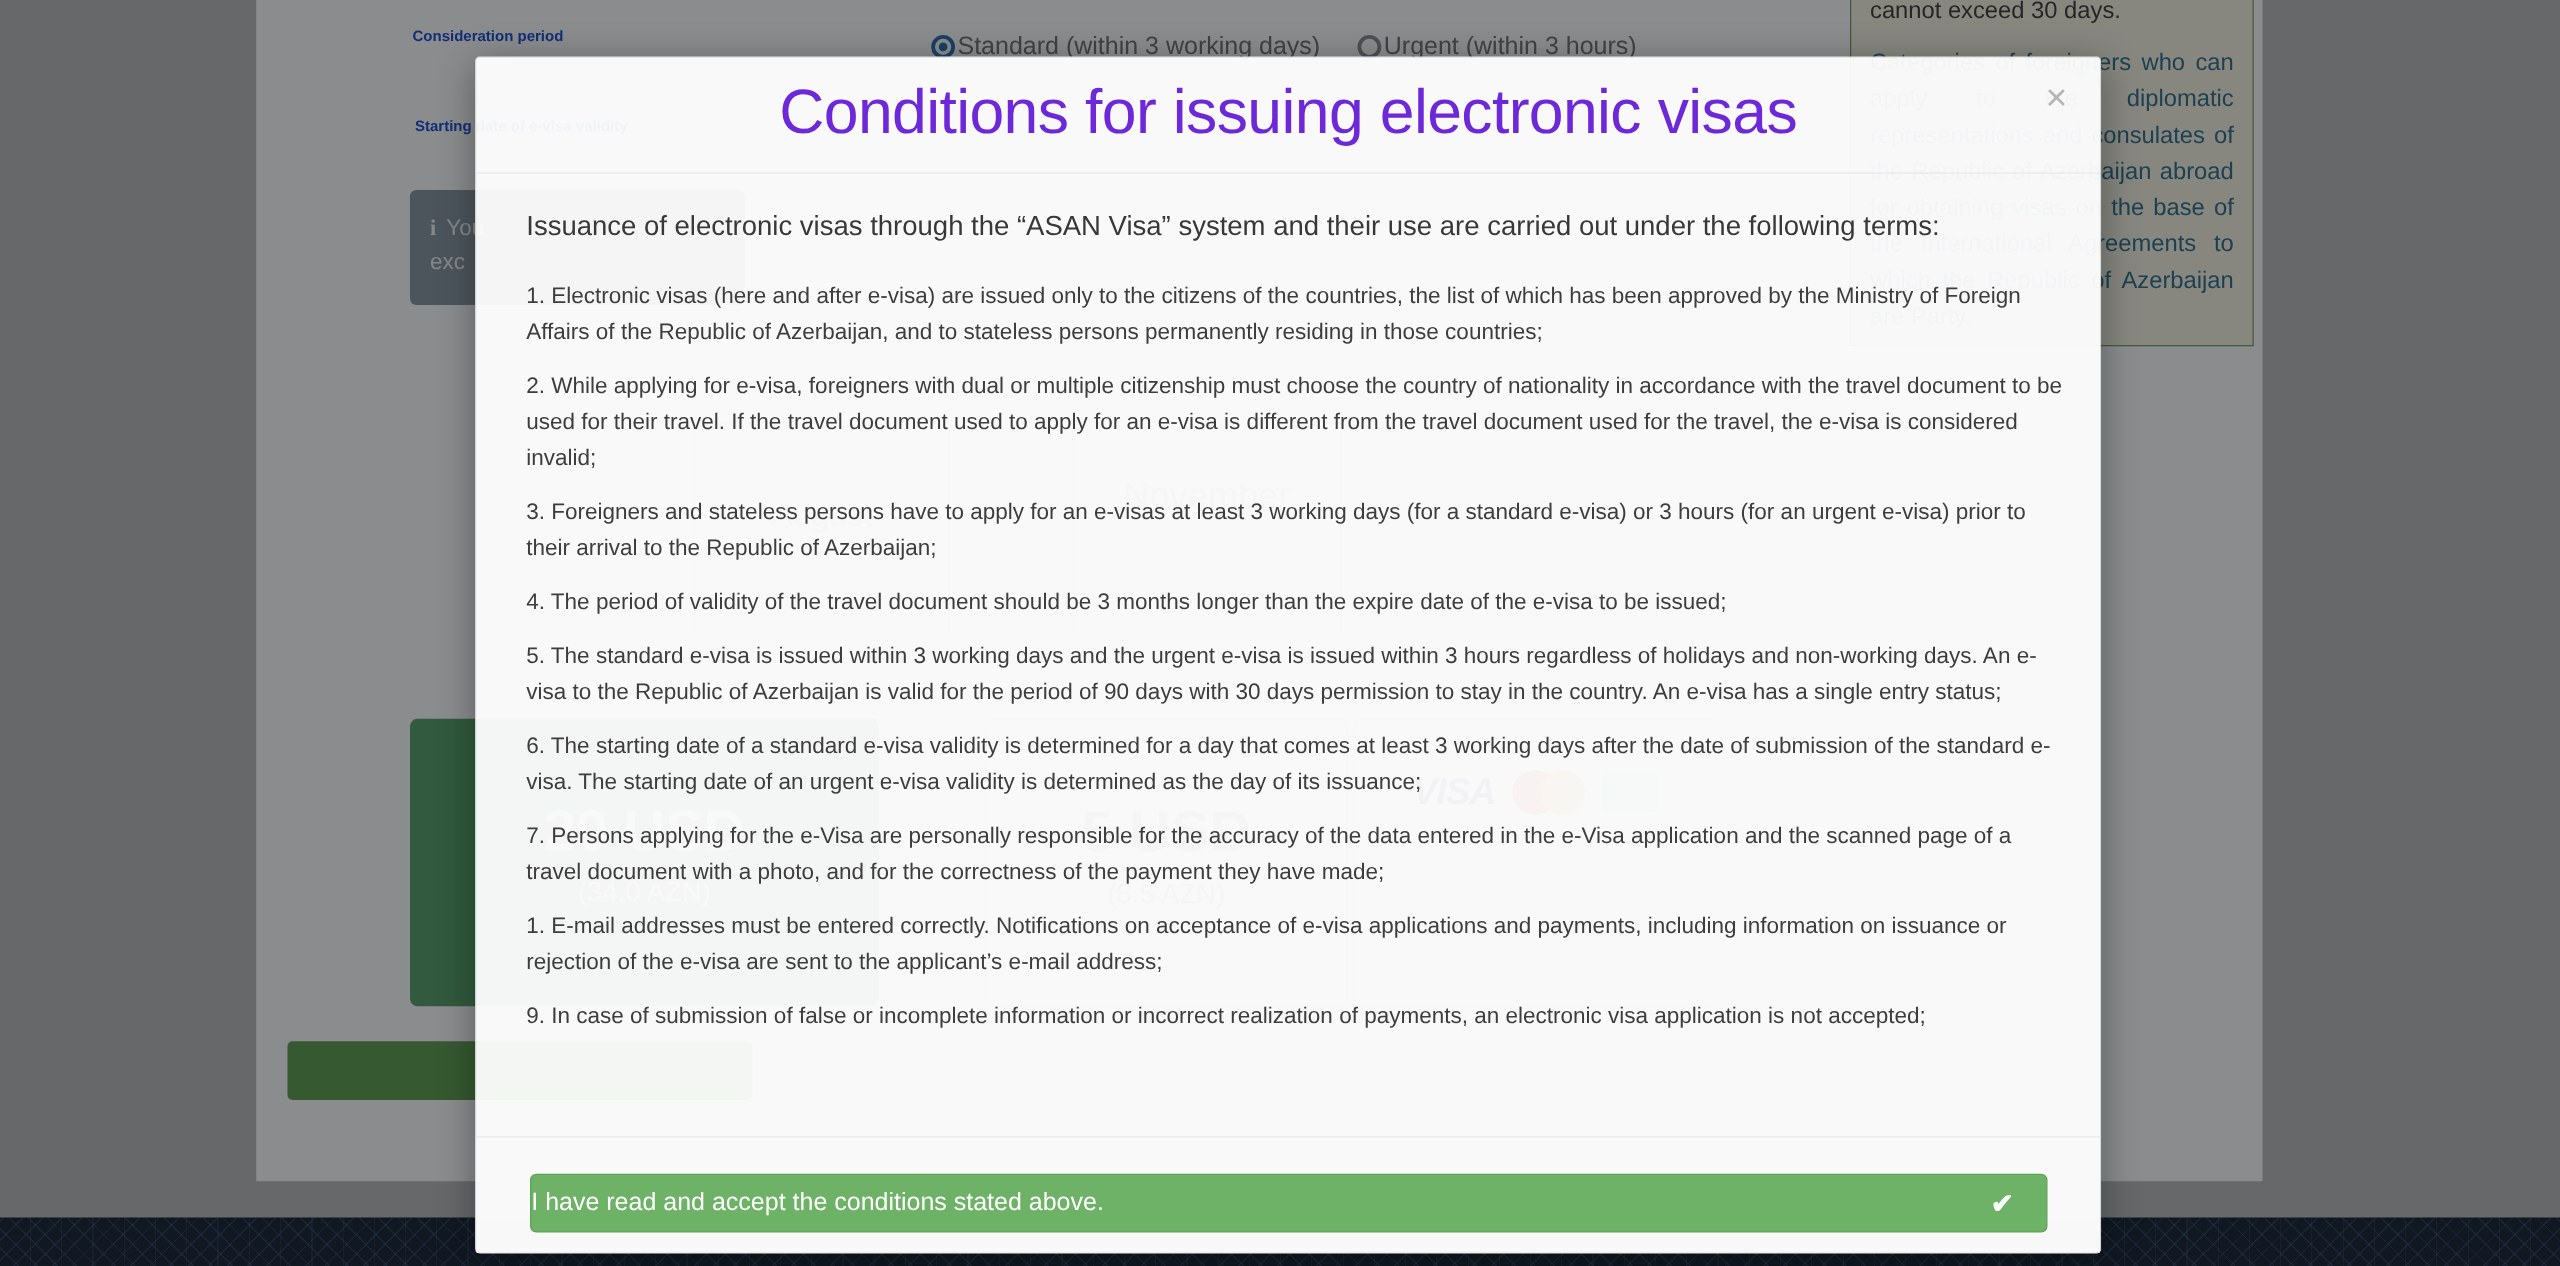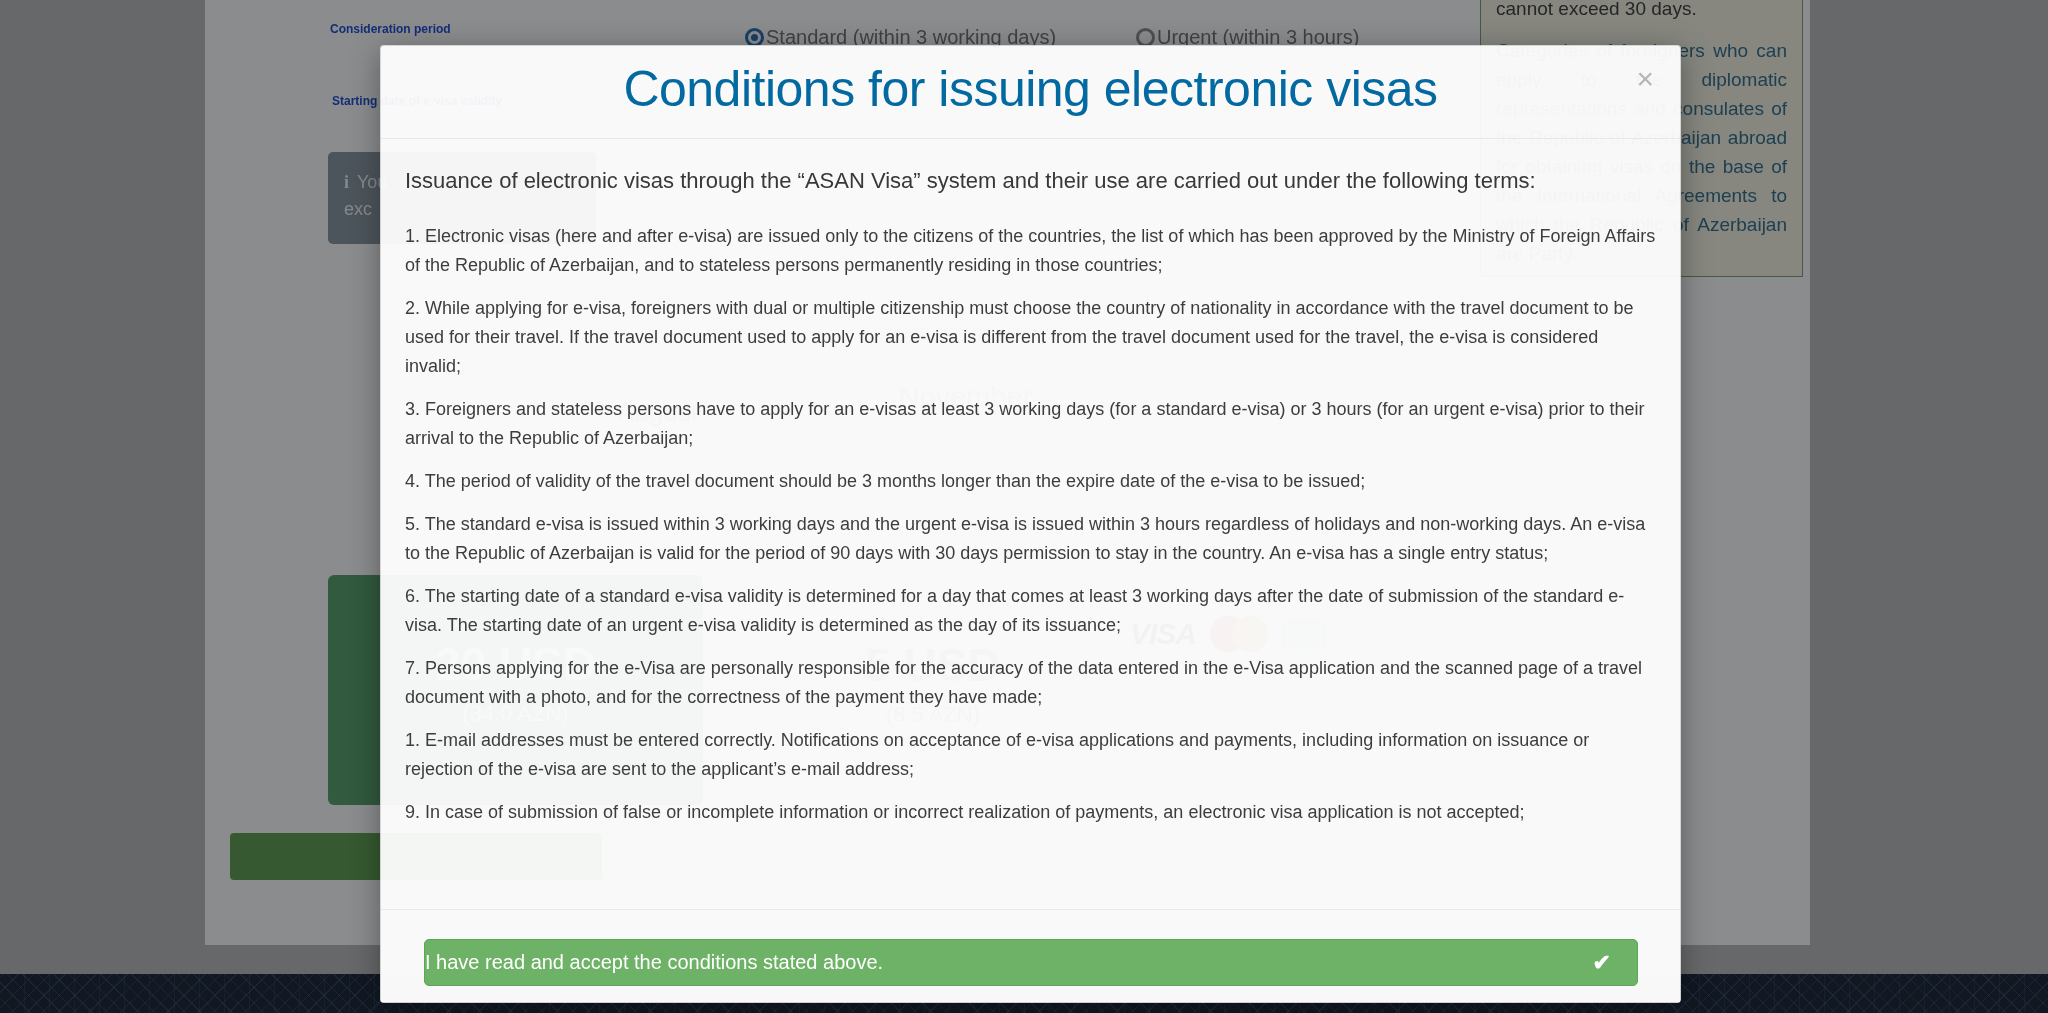--- a/index.html
+++ b/index.html
@@ -9,21 +9,21 @@
 
   
   .content-card { position:absolute; left:205px; top:0; width:1605px; height:945px; background:#ffffff; }
 
   .bold-label { position:absolute; font-size:12px; font-weight:bold; color:#1d4ed8; white-space:nowrap; }
   .lbl-consideration { left:125px; top:22px; }
   .lbl-starting { left:127px; top:94px; }
 
   .radio-group { position:absolute; top:26px; display:flex; align-items:center; }
   .radio-standard-group { left:540px; }
-  .radio-urgent-group { left:931px; }
+  .radio-urgent-group { left:881px; }
   .radio-circle { width:19px; height:19px; border-radius:50%; border:3px solid #2a6fb5; background:#fff; display:inline-block; position:relative; flex:none; }
   .radio-circle.checked::after { content:""; position:absolute; left:3px; top:3px; width:7px; height:7px; border-radius:50%; background:#2a6fb5; }
   .radio-circle.unchecked { border-color:#8a8f94; }
   .radio-label { font-size:20px; color:#737373; margin-left:2px; white-space:nowrap; }
 
   .tooltip-box { position:absolute; left:123px; top:152px; width:268px; height:92px; background:#8a97a3; border-radius:5px; color:#f4f6f7; font-size:18px; line-height:27px; padding:17px 16px; overflow:hidden; }
   .tooltip-box .ico { font-weight:bold; font-family:"Liberation Serif",serif; margin-right:8px; }
 
   .month-card { position:absolute; background:#fff; border:1px solid #e0e0e0; border-radius:4px; text-align:center; color:#9aa0a6; }
   .month-card.m1 { left:350px; top:338px; width:205px; height:172px; font-size:26px; padding-top:58px; }
@@ -56,23 +56,23 @@
       repeating-linear-gradient(90deg, transparent 0 24px, rgba(88,116,158,.18) 24px 25px),
       #1a2536; }
 
   .backdrop { position:absolute; inset:0; background:rgba(8,10,13,0.47); z-index:5; }
 
   
   .modal { position:absolute; left:380px; top:45px; width:1301px; height:958px; z-index:10;
     background:rgba(255,255,255,0.945); border:1px solid rgba(0,0,0,0.14); border-radius:4px;
     box-shadow:0 6px 30px rgba(0,0,0,0.35); display:flex; flex-direction:column; }
   .modal-header { position:relative; height:93px; border-bottom:1px solid #e8e8e8; flex:none; }
-  .modal-title { text-align:center; font-size:50px; font-weight:400; color:#0369a1; padding-top:14px; letter-spacing:-0.5px; }
+  .modal-title { text-align:center; font-size:50px; font-weight:400; color:#6d28d9; padding-top:14px; letter-spacing:-0.5px; }
   .modal-close { position:absolute; top:18px; right:26px; font-size:30px; line-height:30px; color:#b5b5b5; background:none; border:none; cursor:pointer; font-family:"Liberation Sans",sans-serif; }
-  .modal-body { height:770px; overflow:hidden; padding:26px 24px 0 24px; font-size:18px; line-height:29px; color:#3d3d3d; flex:none; }
+  .modal-body { height:770px; overflow:hidden; padding:26px 24px 0 40px; font-size:18px; line-height:29px; color:#3d3d3d; flex:none; }
   .modal-intro { font-size:22px; line-height:31px; margin-bottom:26px; color:#383838; }
   .modal-body p.cond { margin-bottom:14px; }
   .modal-body p.cond.nowrap { white-space:nowrap; }
   .modal-footer { position:relative; flex:1; border-top:1px solid #e9e9e9; background:rgba(249,249,249,0.92); }
   .accept-btn { position:absolute; left:43px; top:29px; width:1214px; height:47px; background:#6db266; border:1px solid #60a457; border-radius:5px; color:#fff; font-size:20px; text-align:left; line-height:45px; cursor:pointer; font-family:"Liberation Sans",sans-serif; }
   .accept-check { position:absolute; right:26px; top:0; font-size:22px; font-weight:bold; line-height:45px; }
 </style>
 </head>
 <body>
 

